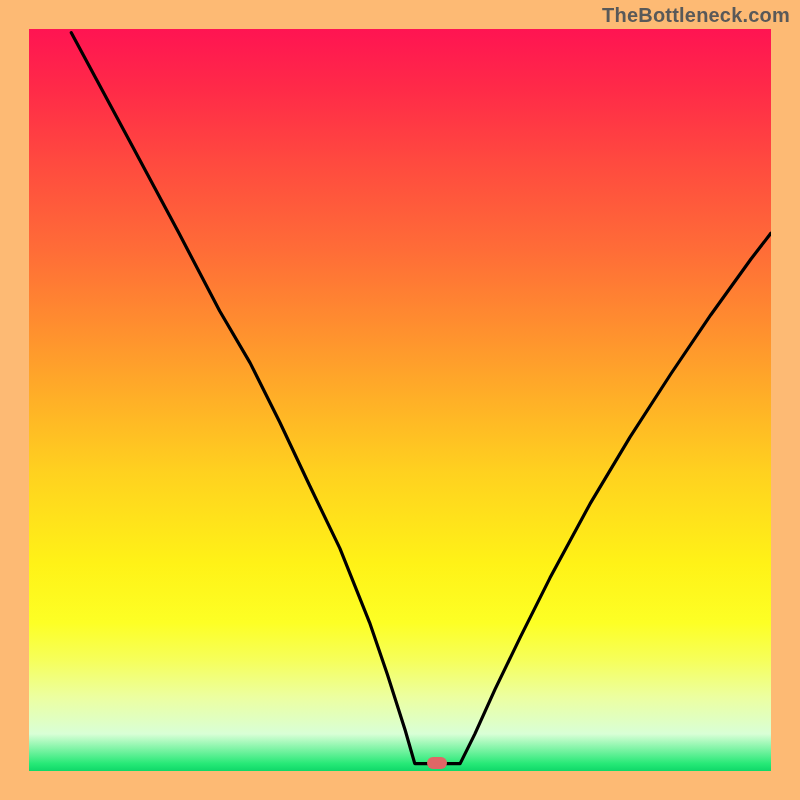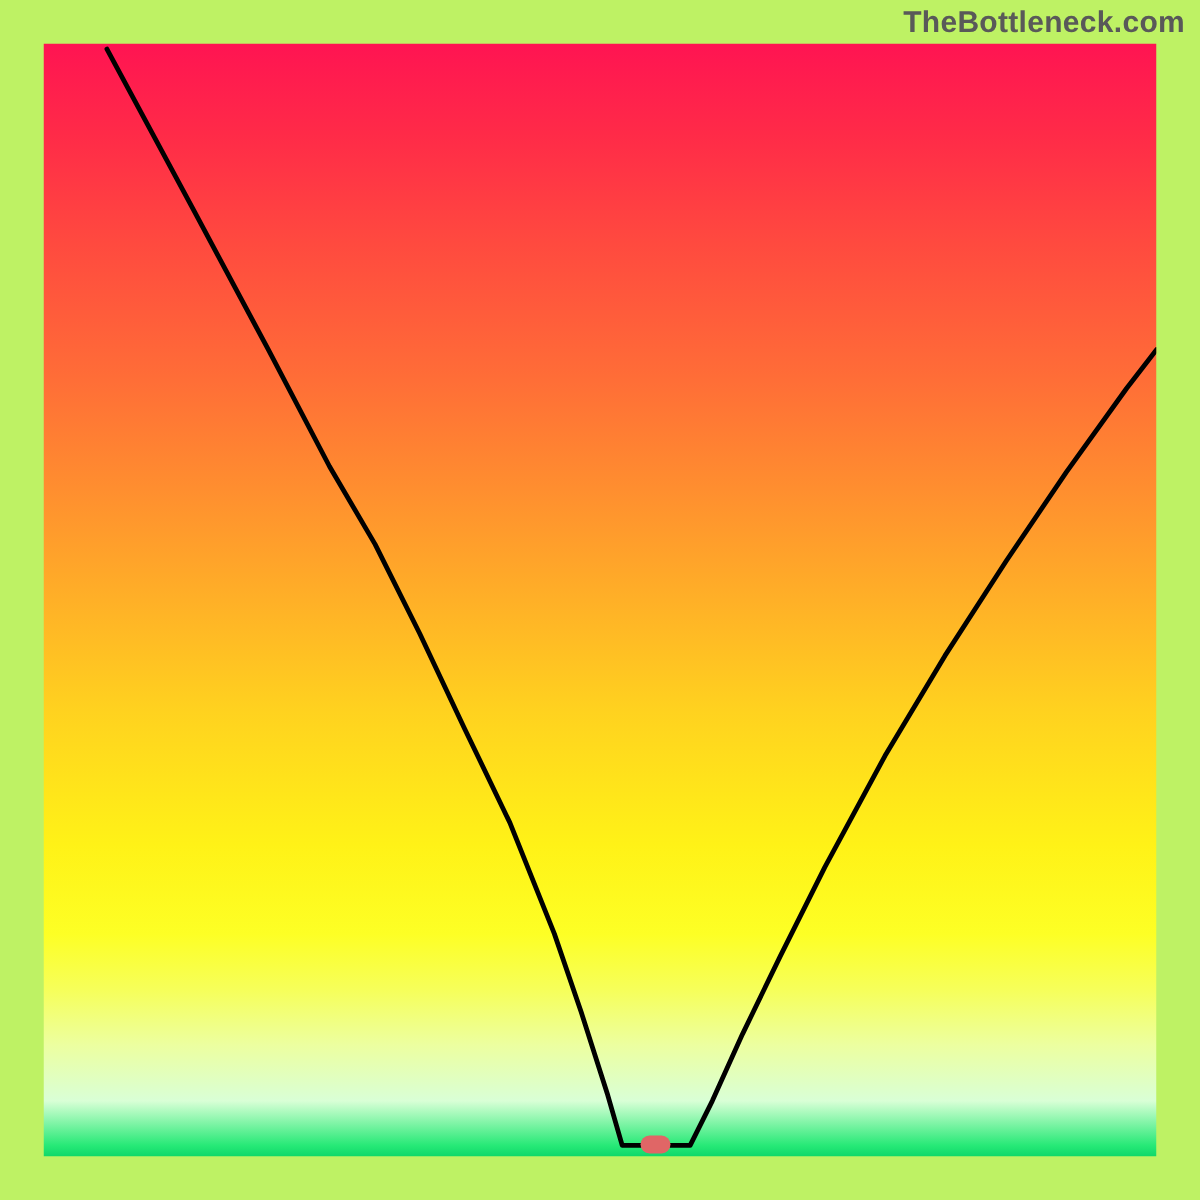--- a/index.html
+++ b/index.html
@@ -10,21 +10,21 @@
     background: #000;
     overflow: hidden;
     font-family: Arial, Helvetica, sans-serif;
   }
   .frame {
     position: absolute;
     left: 0;
     top: 0;
     width: 800px;
     height: 800px;
-    background: #bef264;
+    background: #fdba74;
   }
   .watermark {
     position: absolute;
     top: 4px;
     right: 10px;
     color: #595959;
     font-size: 20px;
     font-weight: 600;
     letter-spacing: 0.2px;
     z-index: 30;

